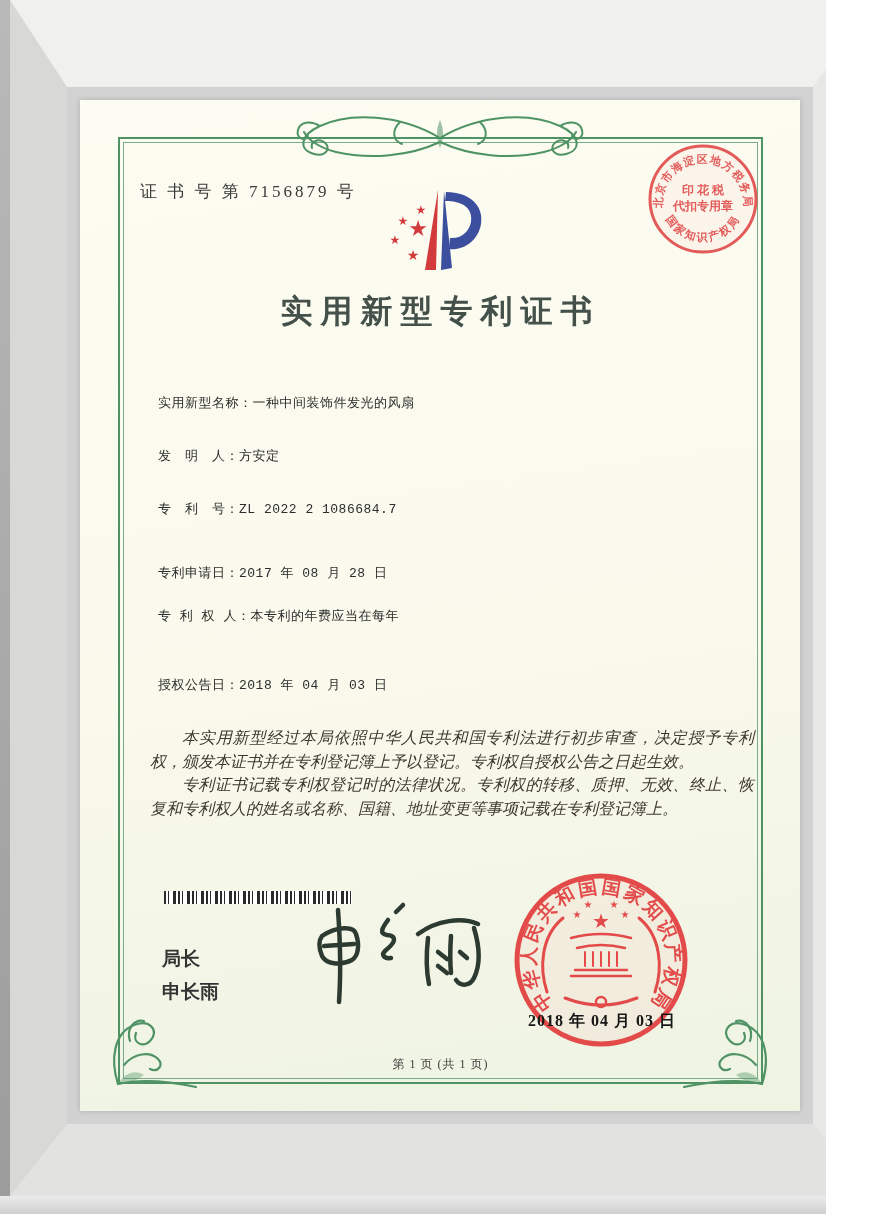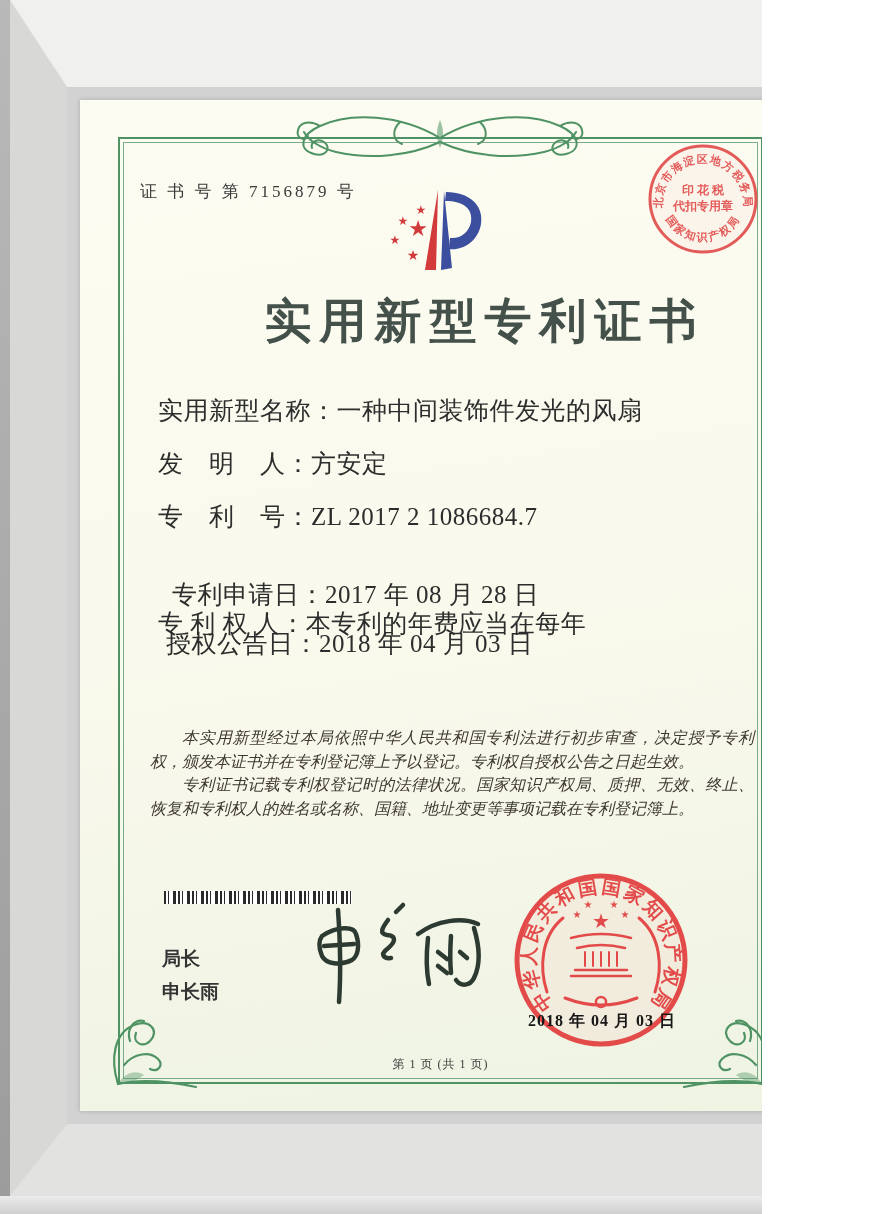--- a/index.html
+++ b/index.html
@@ -1,16 +1,16 @@
 <!DOCTYPE html>
 <html><head>
 <meta charset="utf-8">
 <style>
   html,body{margin:0;padding:0;background:#ffffff;}
-  .photo{position:relative;width:762px;height:1214px;background:#7dd3fc;overflow:hidden;
+  .photo{position:relative;width:826px;height:1214px;background:#7dd3fc;overflow:hidden;
          font-family:"Liberation Serif","DejaVu Serif",serif;}
   .edge-left{position:absolute;left:0;top:0;width:10px;height:100%;
              background:linear-gradient(#b9b9b9,#9c9c9c);}
   .edge-right{position:absolute;right:0;top:0;width:10px;height:100%;background:#dcdcdc;}
   .edge-bottom{position:absolute;left:0;bottom:0;width:100%;height:18px;
                background:linear-gradient(#ebebeb,#cfcfcf);}
   .frame{position:absolute;left:10px;top:0;width:865px;height:1196px;box-sizing:border-box;
          border-style:solid;border-width:87px 62px 72px 57px;
          border-color:#f0f0ef #e7e7e6 #e2e2e1 #d8d8d7;
          background:#d2d2d2;padding:13px;}
@@ -19,23 +19,23 @@
          box-shadow:0 0 5px rgba(0,0,0,.18);}
   .gframe{position:absolute;left:38px;top:37px;width:645px;height:947px;box-sizing:border-box;
           border:2.5px solid #4f9364;}
   .gframe-inner{position:absolute;inset:3px;border:1px solid #79ac89;}
   .orn{position:absolute;}
   .cert-number{position:absolute;left:60px;top:80px;font-size:17px;letter-spacing:3px;
                color:#3a3a3a;white-space:pre;}
   .logo{position:absolute;left:288px;top:76px;}
   .tax-stamp{position:absolute;left:566px;top:42px;opacity:.88;}
   .title{position:absolute;left:38px;top:190px;width:645px;text-align:center;
-         font-size:47px;font-weight:bold;letter-spacing:8px;color:#44504a;margin-left:44px;}
-  .row{position:absolute;left:78px;font-size:25px;color:#2d2d2d;white-space:pre;
-       letter-spacing:.5px;}
+         font-size:32px;font-weight:bold;letter-spacing:8px;color:#44504a;}
+  .row{position:absolute;left:78px;font-size:13px;color:#2d2d2d;white-space:pre;
+       letter-spacing:.5px;font-family:Liberation Mono, monospace;}
   .body-block{position:absolute;left:70px;top:602px;width:604px;font-size:16px;
               line-height:23.6px;color:#3f382f;text-align:justify;font-style:italic;margin-top:24px;}
   .body-block p{margin:0;text-indent:2em;}
   .barcode{position:absolute;left:84px;top:791px;width:188px;height:13px;
            background:repeating-linear-gradient(90deg,#2a2a2a 0 2px,#fff 2px 4px,
            #2a2a2a 4px 5px,#fff 5px 9px,#2a2a2a 9px 12px,#fff 12px 14px);}
   .officer-title{position:absolute;left:82px;top:846px;font-size:19px;font-weight:700;
                  color:#333;font-family:"Liberation Sans","DejaVu Sans",sans-serif;}
   .officer-name{position:absolute;left:82px;top:879px;font-size:19px;font-weight:700;
                 color:#333;font-family:"Liberation Sans","DejaVu Sans",sans-serif;}
@@ -117,28 +117,28 @@
         <path id="taxBottom" d="M17.5,71.4 A42,42 0 0 0 96.5,71.4" fill="none"></path>
         <text class="stamp-text" font-size="11" letter-spacing="2">
           <textPath href="#taxBottom" startOffset="50%" text-anchor="middle">国家知识产权局</textPath>
         </text>
       </svg>
 
       <div class="title">实用新型专利证书</div>
 
       <div class="row" style="top:294px;"><span>实用新型名称：</span><span>一种中间装饰件发光的风扇</span></div>
       <div class="row" style="top:347px;"><span>发　明　人：</span><span>方安定</span></div>
-      <div class="row" style="top:400px;"><span>专　利　号：</span><span>ZL 2017 2 1086684.7</span></div>
-      <div class="row" style="top:478px;margin-left:14px;"><span>专利申请日：</span><span>2017 年 08 月 28 日</span></div>
+      <div class="row" style="top:400px;"><span>专　利　号：</span><span>ZL 2022 2 1086684.7</span></div>
+      <div class="row" style="top:464px;"><span>专利申请日：</span><span>2017 年 08 月 28 日</span></div>
       <div class="row" style="top:507px;"><span>专 利 权 人：</span><span>本专利的年费应当在每年</span></div>
-      <div class="row" style="top:527px;margin-left:8px;"><span>授权公告日：</span><span>2018 年 04 月 03 日</span></div>
+      <div class="row" style="top:576px;"><span>授权公告日：</span><span>2018 年 04 月 03 日</span></div>
 
       <div class="body-block">
         <p>本实用新型经过本局依照中华人民共和国专利法进行初步审查，决定授予专利权，颁发本证书并在专利登记簿上予以登记。专利权自授权公告之日起生效。</p>
-        <p>专利证书记载专利权登记时的法律状况。国家知识产权局、质押、无效、终止、恢复和专利权人的姓名或名称、国籍、地址变更等事项记载在专利登记簿上。</p>
+        <p>专利证书记载专利权登记时的法律状况。专利权的转移、质押、无效、终止、恢复和专利权人的姓名或名称、国籍、地址变更等事项记载在专利登记簿上。</p>
       </div>
 
       <div class="barcode"></div>
 
       <div class="officer-title">局长</div>
       <div class="officer-name">申长雨</div>
 
       <svg class="signature" width="210" height="115" viewBox="0 0 210 115">
         <g stroke="#2c3a31" stroke-width="4.5" fill="none" stroke-linecap="round" stroke-linejoin="round">
           <path d="M30,38 C45,28 62,28 64,36 C68,48 66,58 60,62 C48,68 34,66 30,58 C26,48 27,42 30,38 Z"></path>

